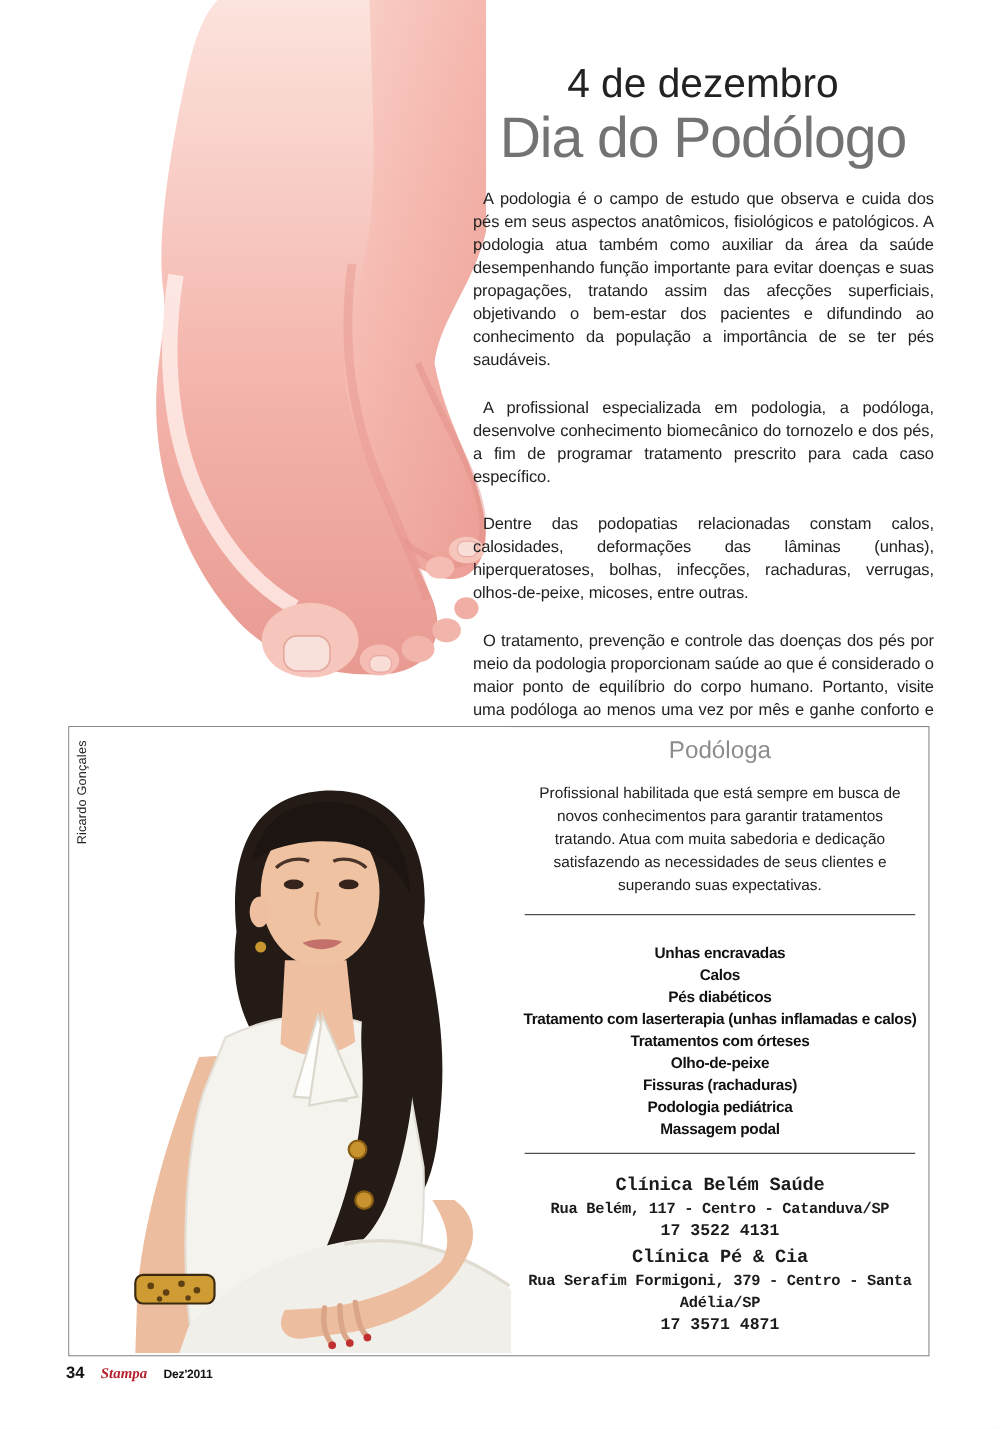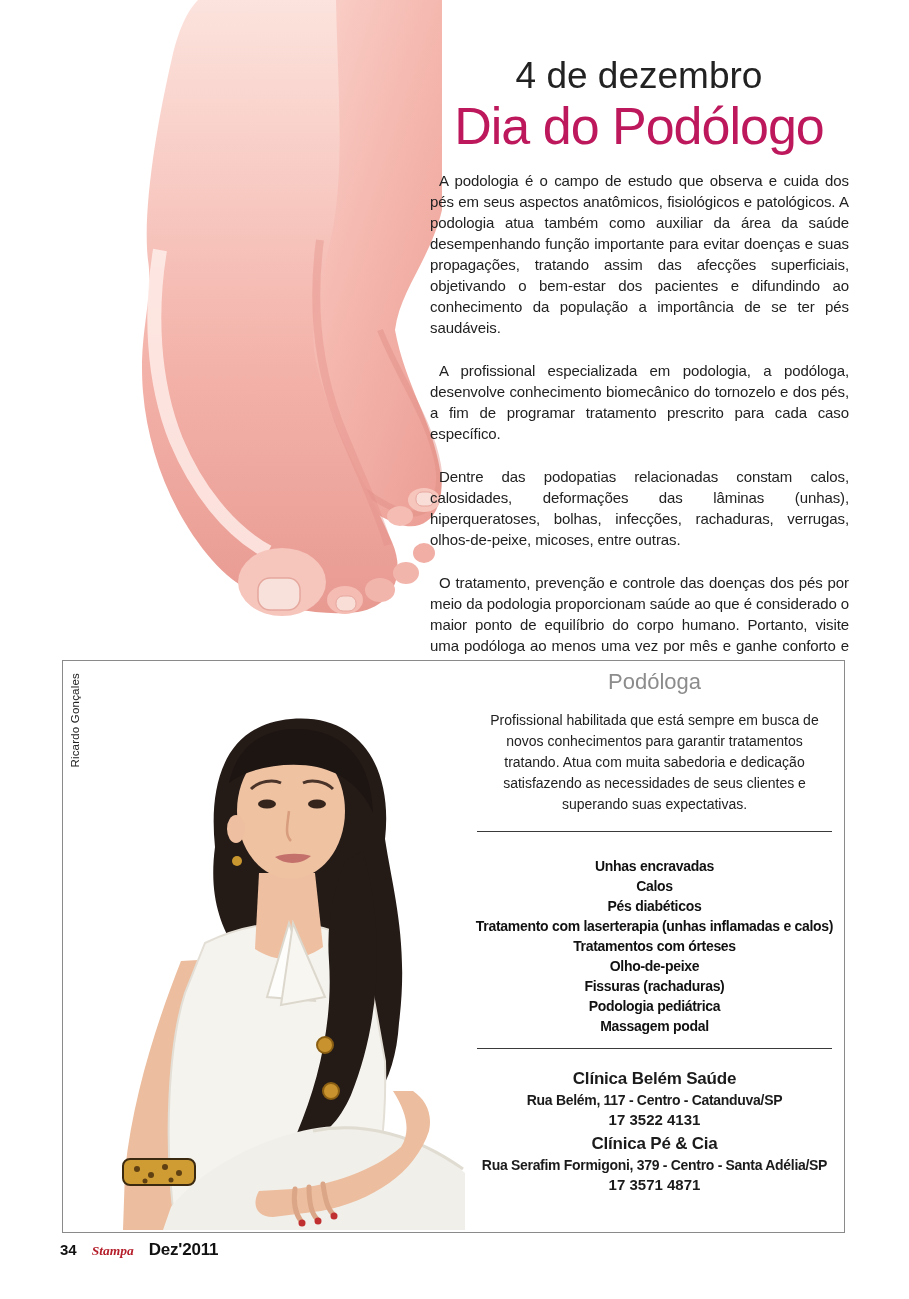--- a/index.html
+++ b/index.html
@@ -2,21 +2,21 @@
 <html><head>
 <meta charset="utf-8">
 <style>
   html,body{margin:0;padding:0;background:#e9e9e9;}
   #page{position:relative;width:909px;height:1299px;background:#ffffff;margin:0 auto;
         font-family:"Liberation Sans",sans-serif;color:#1b1b1b;overflow:hidden;}
 
   
   .headline{position:absolute;left:428px;top:54px;width:422px;text-align:center;}
   .headline .date{font-size:37px;font-weight:300;line-height:44px;color:#222;}
-  .headline .title{font-size:52px;font-weight:300;line-height:56px;letter-spacing:-1px;color:#be185d;}
+  .headline .title{font-size:52px;font-weight:300;line-height:56px;letter-spacing:-1px;color:#737373;}
 
   
   .article{position:absolute;left:430px;top:170px;width:419px;font-size:15px;line-height:21px;
            text-align:justify;letter-spacing:-0.1px;color:#222;}
   .article p{margin:0 0 22px 0;text-indent:9px;}
   .article p.closing{text-align:left;margin-bottom:0;}
 
   
   .feet{position:absolute;left:0;top:0;width:442px;height:642px;}
 
@@ -27,31 +27,31 @@
           writing-mode:vertical-rl;transform:rotate(180deg);white-space:nowrap;}
 
   .profile{position:absolute;left:402px;top:0;width:379px;height:569px;box-sizing:border-box;
            text-align:center;padding:8px 8px 0 8px;}
   .profile .name{font-size:38px;font-weight:400;letter-spacing:-0.5px;line-height:44px;color:#111;}
   .profile .role{font-size:22px;margin-top:0;line-height:26px;}
   .profile .intro{font-size:14px;line-height:21px;margin:15px 10px 0 10px;color:#222;}
   .divider{border:none;border-top:1px solid #3a3a3a;margin:16px 4px 0 4px;height:0;}
   .services{margin-top:24px;font-weight:bold;font-size:14px;line-height:20px;letter-spacing:-0.3px;color:#111;}
   .divider.second{margin-top:12px;}
-  .clinic{margin-top:19px;}
+  .clinic{margin-top:19px;font-family:Liberation Mono, monospace;}
   .clinic + .clinic{margin-top:3px;}
   .clinic-name{font-size:17px;font-weight:bold;line-height:22px;letter-spacing:-0.2px;}
   .clinic-address{font-size:14px;font-weight:bold;line-height:20px;letter-spacing:-0.3px;}
   .clinic-phone{font-size:15px;font-weight:bold;line-height:20px;}
 
   
   .footer{position:absolute;left:60px;top:1240px;display:flex;align-items:baseline;gap:15px;}
   .footer .page-num{font-size:15px;font-weight:bold;color:#111;}
   .footer .mag{font-family:"Liberation Serif",serif;font-style:italic;font-weight:bold;font-size:13.5px;}
-  .footer .issue{font-size:17px;font-weight:bold;color:#111;letter-spacing:-0.2px;text-align:right;}
+  .footer .issue{font-size:11px;font-weight:bold;color:#111;letter-spacing:-0.2px;text-align:right;}
 </style>
 </head>
 <body>
 
 <div id="page">
 
   <div class="feet">
     <svg width="442" height="642" viewBox="0 0 442 642" xmlns="http://www.w3.org/2000/svg">
       <defs>
         <linearGradient id="skinA" x1="0" y1="0" x2="1" y2="1">

